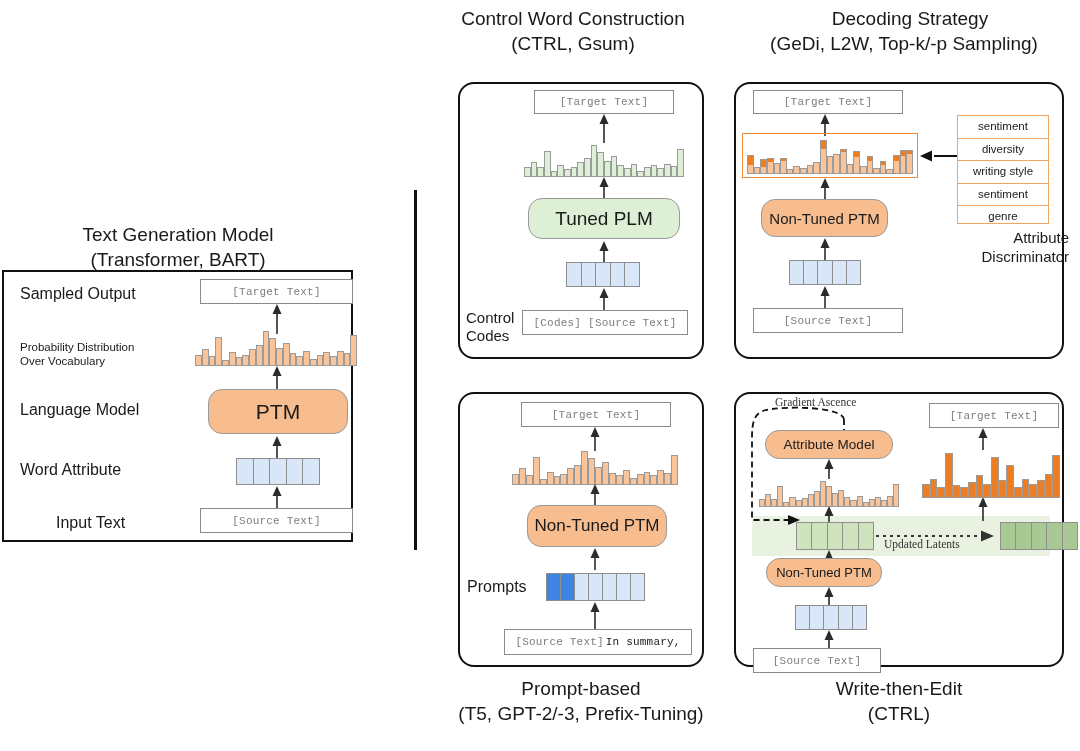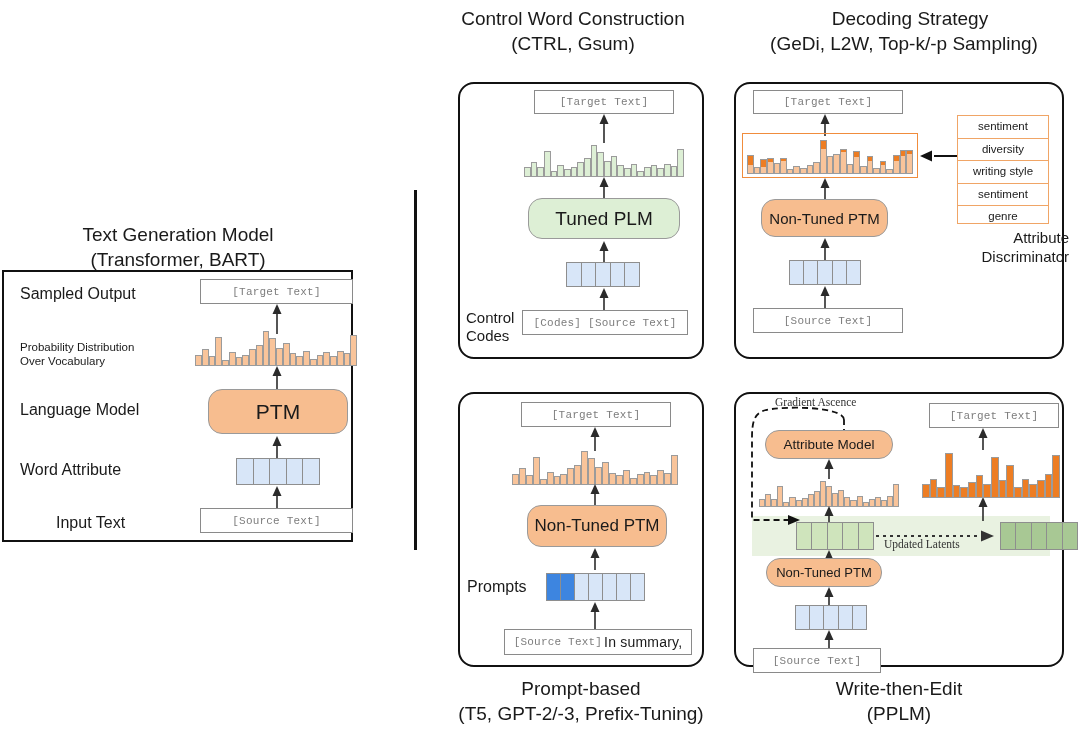--- a/index.html
+++ b/index.html
@@ -14,21 +14,21 @@
 
   
   .panel-sharp{border:2.5px solid #111;background:#fff;box-sizing:border-box;}
   .panel-round{border:2.5px solid #111;border-radius:16px;background:#fff;box-sizing:border-box;}
 
   
   .textbox{border:1.2px solid #8a8a8a;background:#fff;box-sizing:border-box;
            display:flex;align-items:center;justify-content:center;
            font-family:"Liberation Mono","DejaVu Sans Mono",monospace;
            font-size:11px;color:#7d7d7d;letter-spacing:.2px;white-space:nowrap;}
-  .textbox .plain{font-family:Liberation Sans, sans-serif;color:#1a1a1a;font-size:14px;}
+  .textbox .plain{font-family:Liberation Mono, monospace;color:#1a1a1a;font-size:11px;}
 
   
   .pill{border:1.3px solid #9a9a9a;border-radius:14px;box-sizing:border-box;
         display:flex;align-items:center;justify-content:center;white-space:nowrap;}
   .pill-orange{background:#F7BD8F;}
   .pill-green{background:#DDEFD5;}
 
   
   .cells{display:flex;box-sizing:border-box;border:1.2px solid #8e8e8e;}
   .cells > i{display:block;height:100%;border-right:1.2px solid #8e8e8e;}
@@ -521,13 +521,13 @@
   </div>
 
 <svg class="abs" style="left:823px;top:630px;" width="12" height="20">
   <line x1="6" y1="20" x2="6" y2="9" stroke="#2b2b2b" stroke-width="1.6"></line>
   <polygon points="6,0 1.5,10 10.5,10" fill="#2b2b2b"></polygon>
 </svg>
 
 <div class="abs textbox" style="left:753px;top:648px;width:128px;height:25px;">[Source Text]</div>
 
 <div class="abs caption" style="left:744px;top:676px;width:310px;">Write-then-Edit</div>
-<div class="abs caption" style="left:744px;top:701px;width:310px;">(PPLM)</div>
+<div class="abs caption" style="left:744px;top:701px;width:310px;">(CTRL)</div>
 
 </body></html>

